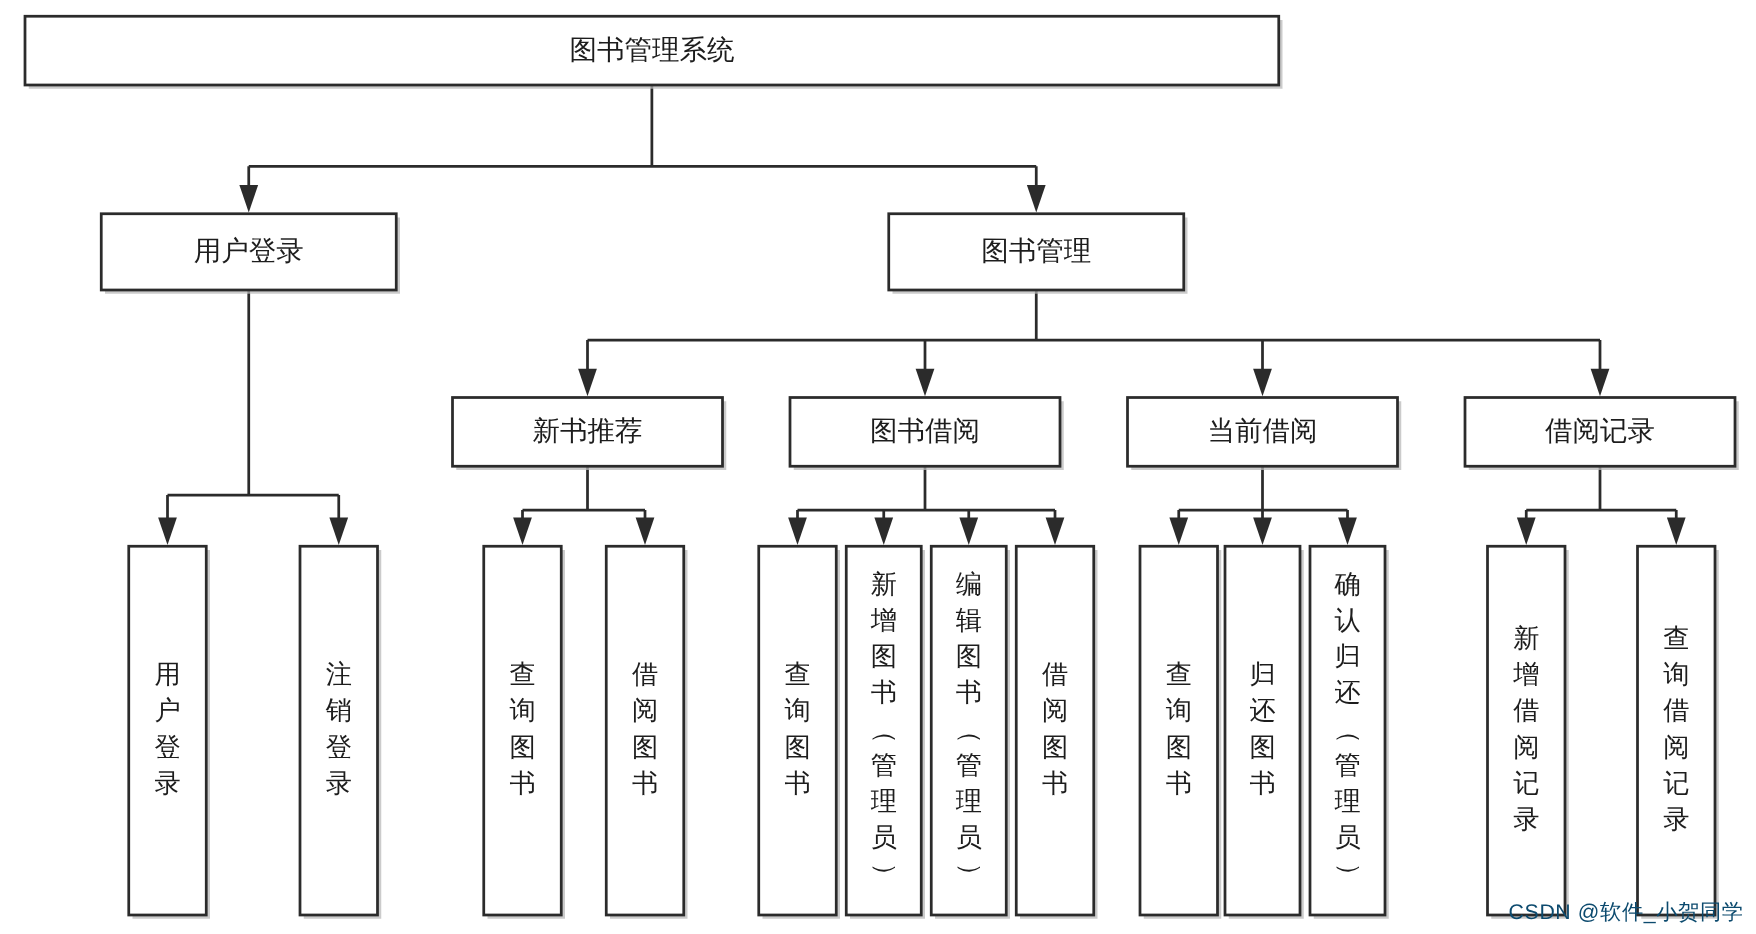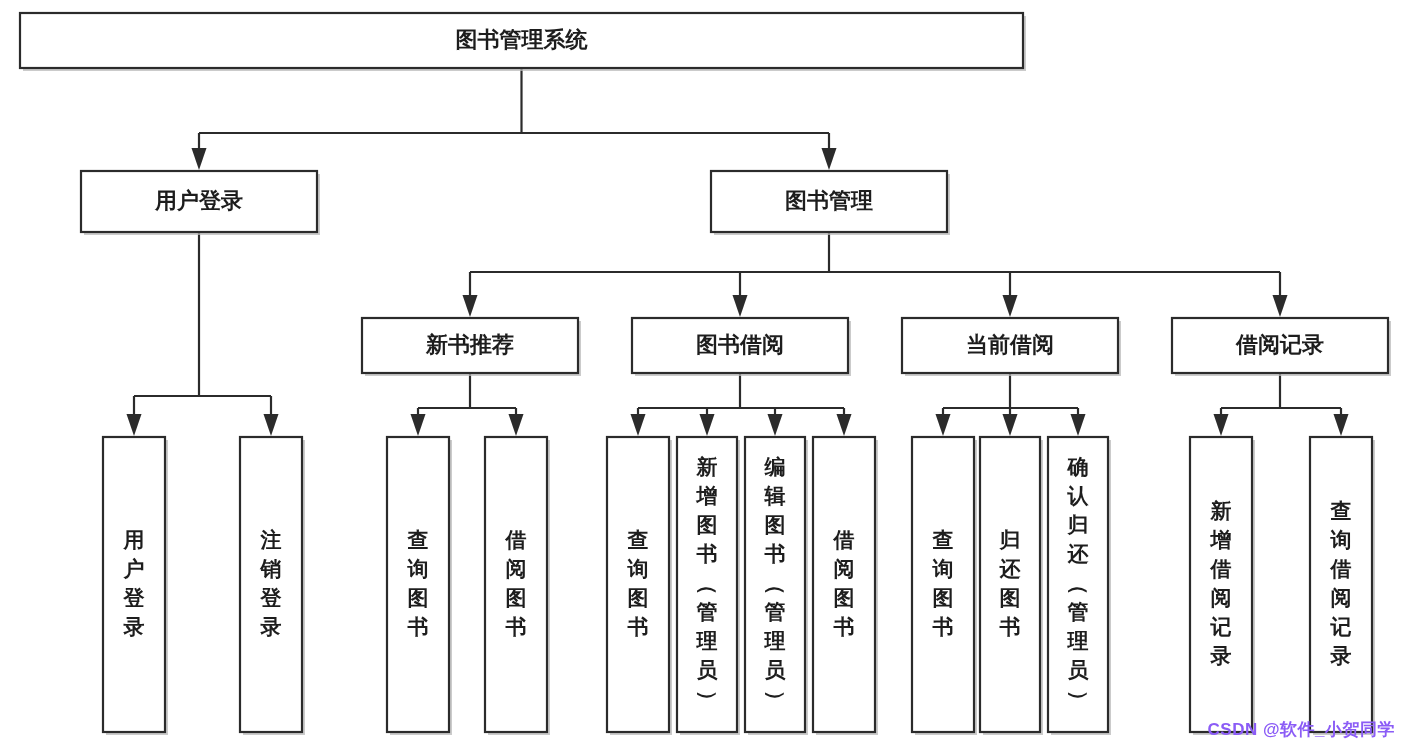--- a/index.html
+++ b/index.html
@@ -12,21 +12,20 @@
     width: 1405px;
     height: 747px;
     font-family: "Liberation Sans", "DejaVu Sans", sans-serif;
     overflow: hidden;
     position: relative;
   }
   #diagram-root {
     position: relative;
     width: 1405px;
     height: 747px;
-    font-weight: bold;
   }
   svg.diagram-canvas {
     position: absolute;
     top: 0;
     left: 0;
     width: 1405px;
     height: 747px;
     display: block;
   }
   .node-box {
@@ -63,21 +62,21 @@
   .arrow-head {
     fill: #2b2b2b;
     stroke: none;
   }
   .watermark {
     position: absolute;
     right: 10px;
     bottom: 6px;
     font-family: "Liberation Sans", "DejaVu Sans", sans-serif;
     font-size: 17px;
-    color: #8b5cf6;
+    color: #0c4a6e;
     letter-spacing: 0.5px;
     white-space: nowrap;
     user-select: none;
   }
 </style>
 </head>
 <body>
 
 <div id="diagram-root">
   <svg class="diagram-canvas" id="diagram-svg" viewBox="0 0 1405 747" xmlns="http://www.w3.org/2000/svg">

